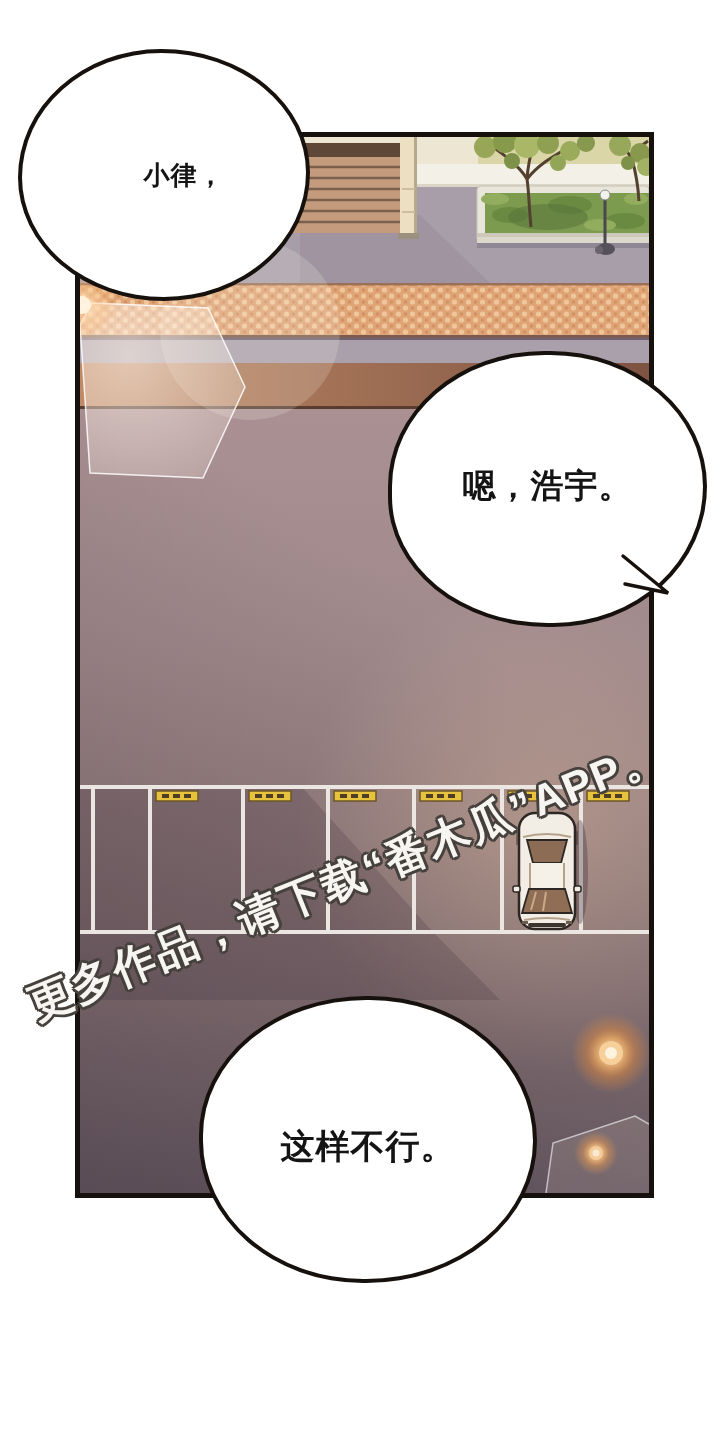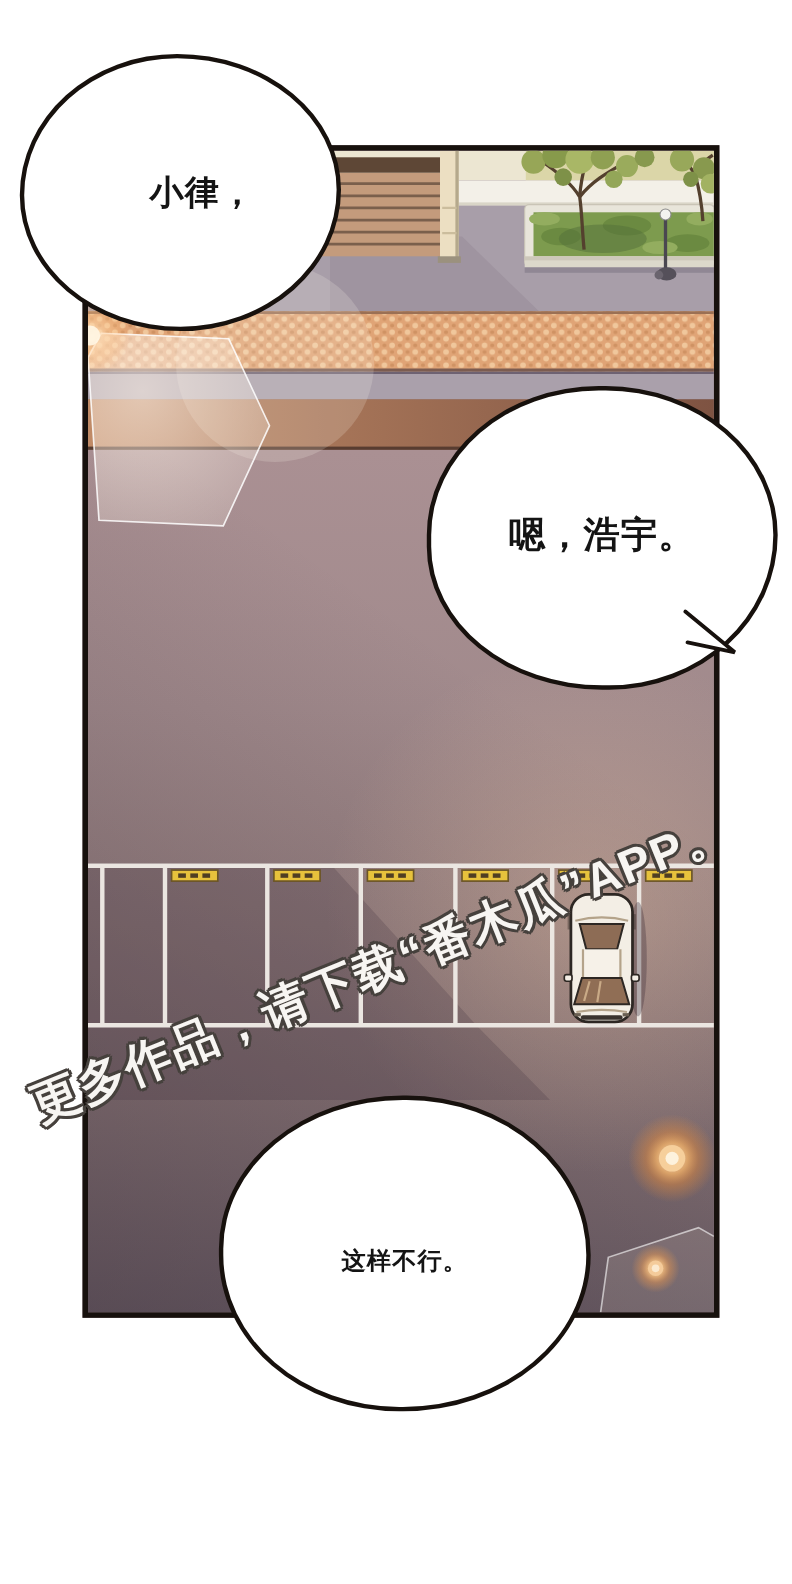--- a/index.html
+++ b/index.html
@@ -15,25 +15,25 @@
   .panel svg{position:absolute;left:0;top:0;width:569px;height:1056px;display:block;}
   .bubble{
     position:absolute;background:#ffffff;border:4px solid #17110d;
     display:flex;align-items:center;justify-content:center;
     box-sizing:border-box;z-index:6;
   }
   .bubble .txt{
     font-weight:700;color:#141414;letter-spacing:1px;white-space:nowrap;
   }
   .bubble-1{left:18px;top:49px;width:292px;height:252px;border-radius:49% 51% 50% 50% / 51% 49% 51% 49%;}
-  .bubble-1 .txt{font-size:31px;margin-left:40px;}
+  .bubble-1 .txt{font-size:26px;margin-left:40px;}
   .bubble-2{left:388px;top:351px;width:319px;height:276px;border-radius:50% 50% 49% 51% / 50% 50% 52% 48%;}
   .bubble-2 .txt{font-size:33px;padding-bottom:6px;font-family:Liberation Serif, serif;}
   .bubble-3{left:199px;top:996px;width:338px;height:287px;border-radius:50% 50% 51% 49% / 49% 51% 50% 50%;}
-  .bubble-3 .txt{font-size:22px;padding-top:14px;}
+  .bubble-3 .txt{font-size:34px;padding-top:14px;}
   .tail{position:absolute;left:615px;top:550px;z-index:7;}
   .watermark{
     position:absolute;left:31px;top:978px;z-index:5;
     transform:rotate(-22deg);transform-origin:left center;
     font-size:43px;font-weight:700;letter-spacing:2px;white-space:nowrap;
     color:#f7f5f2;
     text-shadow:
       -2px -2px 0 #46413d, 2px -2px 0 #46413d, -2px 2px 0 #46413d, 2px 2px 0 #46413d,
       -3px 0 0 #46413d, 3px 0 0 #46413d, 0 -3px 0 #46413d, 0 3px 0 #46413d;
   }

